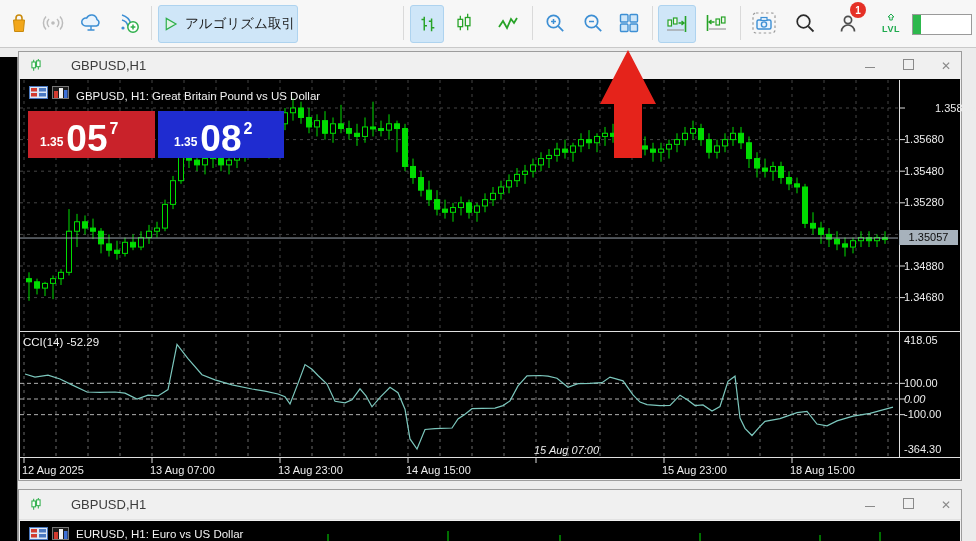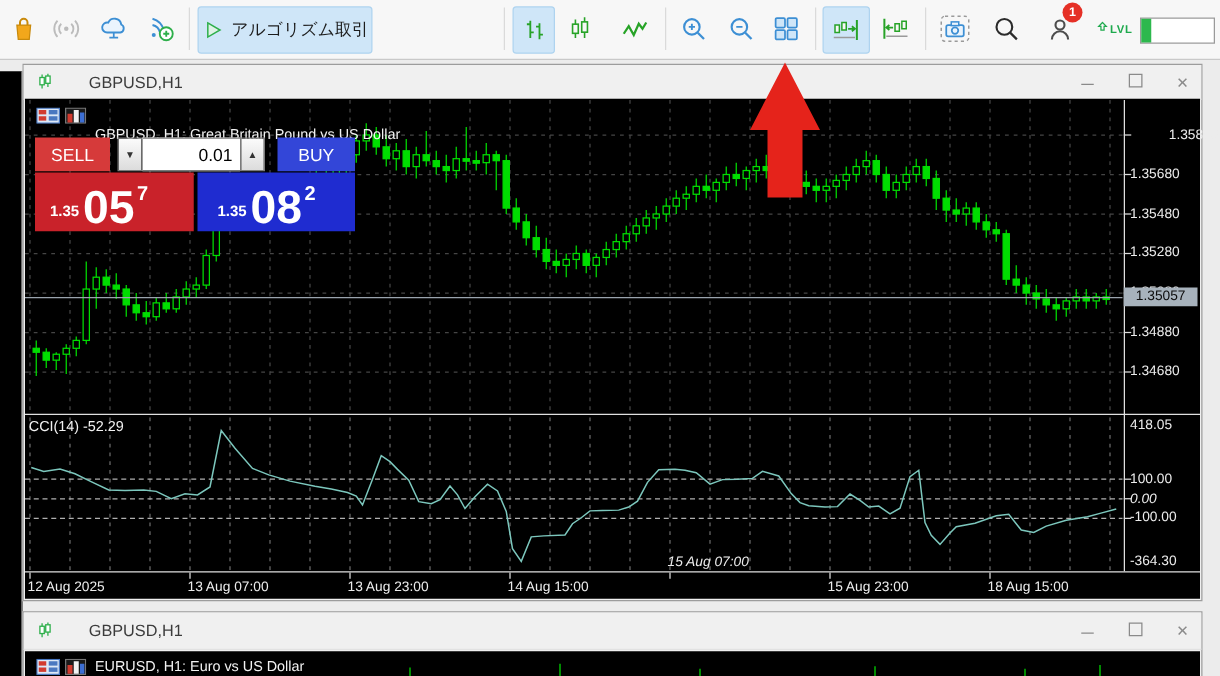--- a/index.html
+++ b/index.html
@@ -5,21 +5,21 @@
   html,body{margin:0;padding:0;background:#ececec;font-family:"Liberation Sans",sans-serif;}
   #stage{position:relative;width:976px;height:541px;overflow:hidden;background:#ececec;}
 
   
   #toolbar{position:absolute;left:0;top:0;width:976px;height:47px;background:#f7f7f7;border-bottom:1px solid #c9c9c9;z-index:20;}
   .tbtn{position:absolute;top:5px;height:36px;display:flex;align-items:center;justify-content:center;border-radius:3px;cursor:default;}
   .tbtn.hl{background:#cfe6f8;border:1px solid #aed3ef;}
   .tbtn .tlabel{font-size:13.5px;color:#1c1c1c;margin-left:6px;white-space:nowrap;}
   .sep{position:absolute;top:6px;width:1px;height:34px;background:#dadada;}
   #acct-badge{position:absolute;left:18px;top:-3px;width:16px;height:16px;border-radius:50%;background:#e53026;color:#fff;font-size:10px;font-weight:bold;display:flex;align-items:center;justify-content:center;}
-  #lvl-wrap{display:flex;align-items:center;line-height:1;}
+  #lvl-wrap{display:flex;flex-direction:column;align-items:center;line-height:1;}
   #lvl-wrap .lvl-txt{font-size:9px;font-weight:bold;color:#1faa4e;letter-spacing:0.5px;}
   #conn-bar{position:absolute;left:912px;top:14px;width:58px;height:19px;background:#fff;border:1px solid #9a9a9a;}
   #conn-fill{position:absolute;left:0;top:0;width:8px;height:100%;background:#2db84d;}
 
   
   #left-strip{position:absolute;left:0;top:57px;width:17px;height:484px;background:#000;border-right:1px solid #8c8c8c;z-index:1;}
   .win{position:absolute;background:#f0f0f0;border:1px solid #9c9c9c;box-sizing:border-box;}
   .titlebar{position:absolute;left:0;top:0;right:0;height:27px;background:#f0f0f0;border-bottom:1px solid #e2e2e2;display:flex;align-items:center;gap:20px;}
   .titlebar .wtitle{font-size:13px;color:#3c3c3c;margin-left:8px;}
   .winbtns{position:absolute;right:8px;top:0;height:27px;display:flex;align-items:center;gap:24px;}
@@ -566,34 +566,27 @@
       <rect x="2" y="7" width="6" height="3.5" fill="#d23b2f"></rect>
       <rect x="10" y="2" width="7" height="3.5" fill="#4a78c0"></rect>
       <rect x="10" y="7" width="7" height="3.5" fill="#4a78c0"></rect>
     </svg>
   <svg class="mini-ic" style="left:52px;top:86px;" width="17" height="13" viewBox="0 0 17 13">
       <rect x="0.5" y="0.5" width="16" height="12" fill="#1a1a1a" stroke="#777"></rect>
       <rect x="2" y="5" width="4" height="7" fill="#d23b2f"></rect>
       <rect x="7" y="2" width="4" height="10" fill="#f2f2f2"></rect>
       <rect x="12" y="4" width="3.5" height="8" fill="#3d6fd4"></rect>
     </svg>
-  <div id="info-line" style="left:76px;top:102px;">GBPUSD, H1:  Great Britain Pound vs US Dollar</div>
+  <div id="info-line" style="left:76px;top:90px;">GBPUSD, H1:  Great Britain Pound vs US Dollar</div>
 
   <div id="cci-label" style="left:23px;top:336px;">CCI(14) -52.29</div>
 
   <div id="cur-price" style="top: 230.034px;">1.35057</div>
 
   <div id="trade-panel">
-    <div id="tp-row1">
-      <div class="tp-btn" id="sell-btn">SELL</div>
-      <div id="vol-down">▼</div>
-      <div id="vol-field">0.01</div>
-      <div id="vol-up">▲</div>
-      <div class="tp-btn" id="buy-btn">BUY</div>
-    </div>
     <div id="tp-row2">
       <div class="bigpanel" id="sell-big">
         <span class="px-prefix">1.35</span>
         <span class="px-big">05</span>
         <span class="px-pips">7</span>
       </div>
       <div class="bigpanel" id="buy-big">
         <span class="px-prefix">1.35</span>
         <span class="px-big">08</span>
         <span class="px-pips">2</span>

